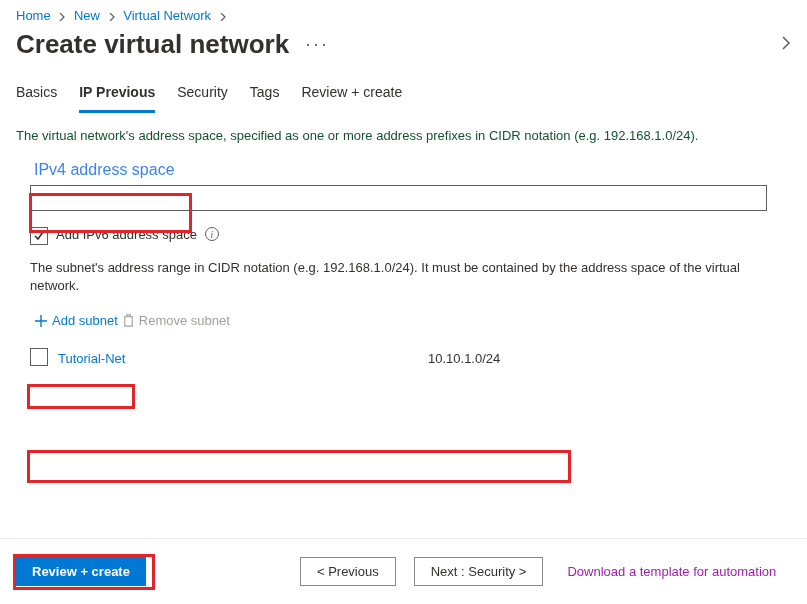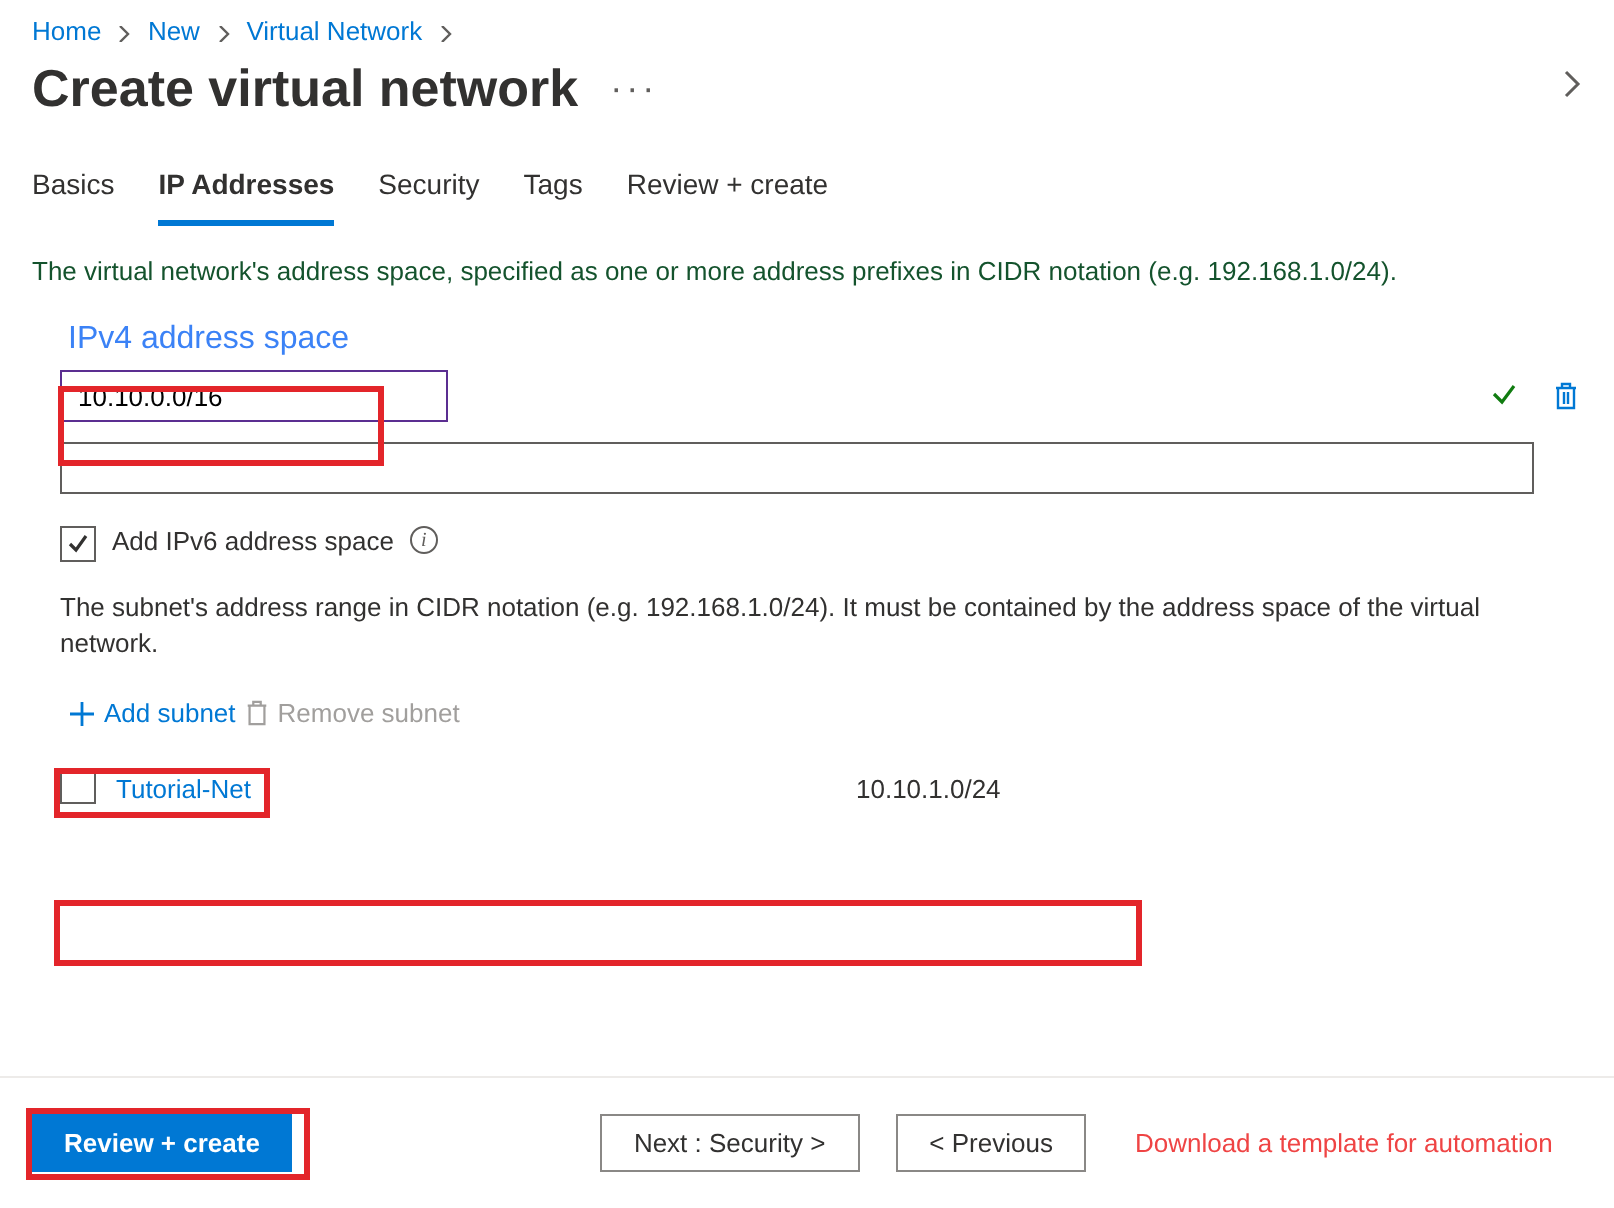--- a/index.html
+++ b/index.html
@@ -144,21 +144,21 @@
     }
     .btn-primary {
       background:#0078d4;color:#fff;border:none;font-size:13px;font-weight:600;
       padding:7px 16px;cursor:pointer;font-family:inherit;
     }
     .spacer { width:118px; }
     .btn-secondary {
       background:#fff;border:1px solid #8a8886;color:#323130;font-size:13px;
       padding:6px 16px;cursor:pointer;font-family:inherit;
     }
-    .dl-link { color:#ef4444; text-decoration:none; cursor:pointer; margin-left:6px;}
+    .dl-link { color:#a21caf; text-decoration:none; cursor:pointer; margin-left:6px;}
     .valid-wrap{position:relative; flex:1;}
     .valid-wrap .check-ok{position:absolute; right:8px; top:5px;}
   </style>
 </head>
 <body>
 
 <div class="breadcrumb">
   <a>Home</a>
   <span class="sep"><svg width="8" height="8" viewBox="0 0 8 8">
         <path d="M2 0 L6 4 L2 8" stroke="#605e5c" stroke-width="1.2" fill="none"></path>
@@ -178,46 +178,31 @@
   <span class="more">···</span>
   <span class="chev-right">
     <svg width="10" height="16" viewBox="0 0 10 16">
         <path d="M2 2 L8 8 L2 14" stroke="#605e5c" stroke-width="1.5" fill="none"></path>
       </svg>
   </span>
 </div>
 
 <div class="tabs">
   <div class="tab">Basics</div>
-  <div class="tab active">IP Addresses</div>
+  <div class="tab active">IP Previous</div>
   <div class="tab">Security</div>
   <div class="tab">Tags</div>
   <div class="tab">Review + create</div>
 </div>
 
 <div class="body">
   <div class="desc">The virtual network's address space, specified as one or more address prefixes in CIDR notation (e.g. 192.168.1.0/24).</div>
 
   <div class="field-label">IPv4 address space</div>
 
-  <div class="addr-row">
-    <div class="valid-wrap">
-      <input class="addr-input valid" value="10.10.0.0/16" style="">
-      <span class="check-ok">
-        <svg width="14" height="14" viewBox="0 0 14 14">
-            <path d="M2 7 L6 11 L12 3" stroke="#107c10" stroke-width="1.6" fill="none"></path>
-          </svg>
-      </span>
-    </div>
-    <span class="trash">
-      <svg width="14" height="16" viewBox="0 0 14 16">
-          <path d="M2 4 h10 M5 4 V2 h4 V4 M3 4 v10 h8 V4 M6 6 v6 M8 6 v6" stroke="#0078d4" stroke-width="1.2" fill="none"></path>
-        </svg>
-    </span>
-  </div>
 
   <div class="addr-row" style="margin-right:24px;">
     <input class="addr-input" value="" style="">
   </div>
 
   <div class="checkbox-row">
     <span class="cb-box">
       <svg viewBox="0 0 12 12">
           <path d="M2 6 L5 9 L10 2" stroke="#323130" stroke-width="1.6" fill="none"></path>
         </svg>
@@ -253,16 +238,16 @@
 </div>
 
 <div class="highlight-box-1"></div>
 <div class="highlight-box-2"></div>
 <div class="highlight-box-3"></div>
 <div class="highlight-box-4"></div>
 
 <div class="footer">
   <button class="btn-primary">Review + create</button>
   <div class="spacer"></div>
+  <button class="btn-secondary">&lt; Previous</button>
   <button class="btn-secondary">Next : Security &gt;</button>
-  <button class="btn-secondary">&lt; Previous</button>
   <a class="dl-link">Download a template for automation</a>
 </div>
 
 </body></html>

